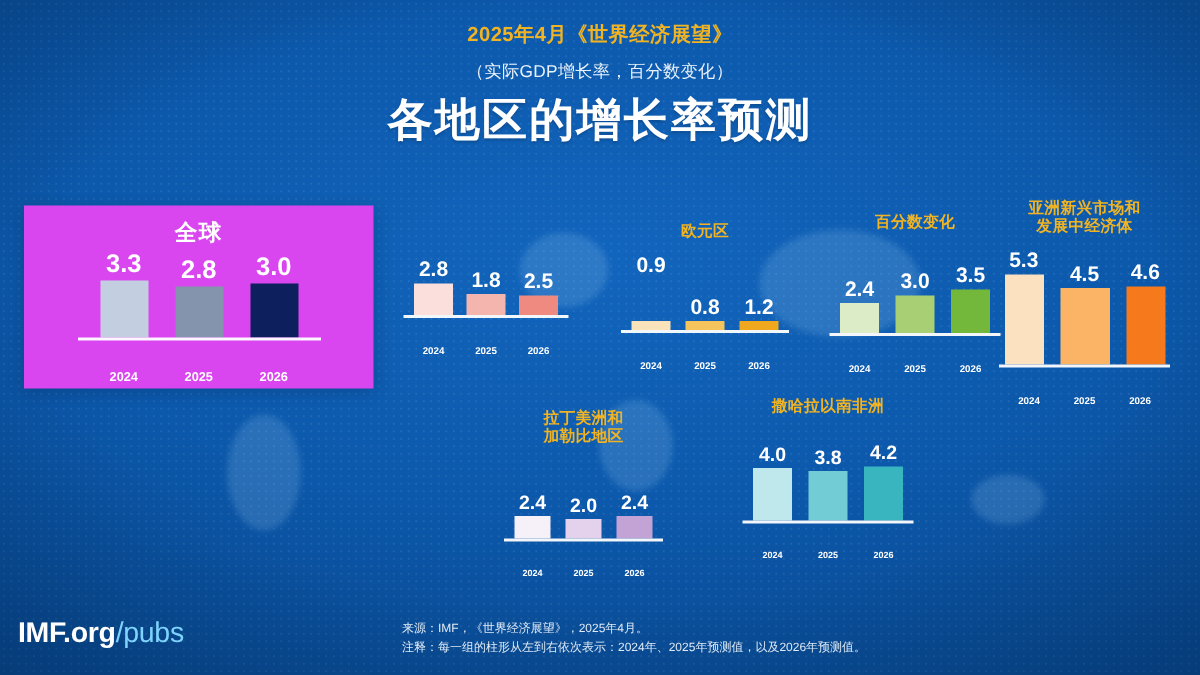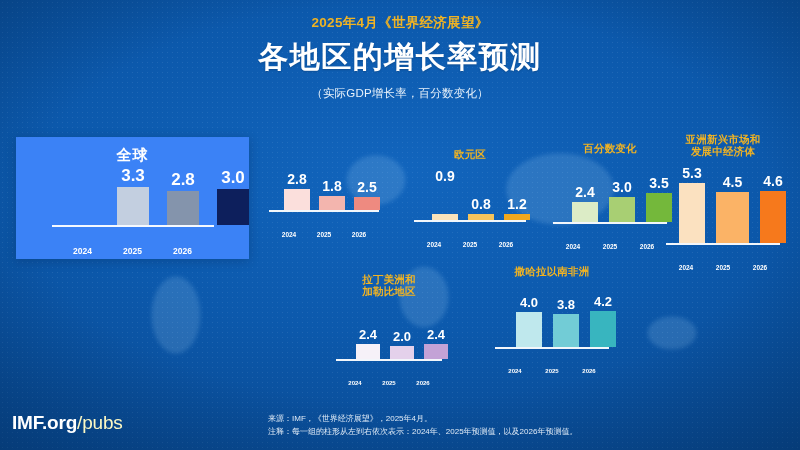--- a/index.html
+++ b/index.html
@@ -41,70 +41,70 @@
   
   #header{ position:absolute; top:14px; left:0; width:800px; text-align:center; }
   #eyebrow{ color:#f0b323; font-size:13.5px; font-weight:bold; letter-spacing:.3px; }
   #main-title{ color:#ffffff; font-size:30px; font-weight:bold; letter-spacing:1.5px; margin-top:5px;
                text-shadow:0 1px 2px rgba(0,0,0,.18); }
   #subtitle{ color:#e8f2fb; font-size:11.5px; margin-top:8px; letter-spacing:.2px; }
 
   
   #global-panel{
     position:absolute; left:16px; top:137px; width:233px; height:122px;
-    background:#3b82f6;
+    background:#d946ef;
     box-shadow:0 2px 10px rgba(0,20,50,.22);
   }
   #global-title{ color:#fff; font-size:15px; font-weight:bold; text-align:center; margin-top:9px; letter-spacing:1px; }
   #global-chart{ position:absolute; left:0; right:0; bottom:12px; height:80px; }
 
   
   .group{ position:absolute; }
   .g-label{
     color:#f0b323; font-size:10.5px; font-weight:bold; text-align:center;
     line-height:12px; letter-spacing:.2px; white-space:pre-line;
   }
   .chart{ position:relative; width:100%; }
-  .bars{ display:flex; align-items:flex-end; justify-content:flex-end; height:100%; }
+  .bars{ display:flex; align-items:flex-end; justify-content:center; height:100%; }
   .bar-cell{ display:flex; flex-direction:column; align-items:center; justify-content:flex-end; height:100%; }
   .val{ color:#fff; font-weight:bold; line-height:1; margin-bottom:3px; }
   .bar{ width:100%; border-radius:0; }
   .axis{ height:2px; background:#ffffff; opacity:.95; }
   .years{ display:flex; justify-content:center; margin-top:19px; }
   .yr{ color:#ffffff; font-weight:bold; text-align:center; }
 
   
   .sz-lg .val{ font-size:17px; }
   .sz-lg .yr{ font-size:8.5px; }
   .sz-md .val{ font-size:14px; }
   .sz-md .yr{ font-size:6.5px; }
   .sz-sm .val{ font-size:13px; }
   .sz-sm .yr{ font-size:6px; }
 
   
   #logo{ position:absolute; left:12px; bottom:16px; font-size:19px; letter-spacing:-.2px; }
   #logo b{ color:#ffffff; font-weight:bold; }
-  #logo span{ color:#fef9c3; font-weight:normal; }
+  #logo span{ color:#7dd3fc; font-weight:normal; }
   #notes{ position:absolute; left:268px; bottom:12px; color:#dfeaf6; font-size:8px; line-height:13px; }
   .note-line{ white-space:nowrap; }
 </style>
 </head>
 <body>
 
 <div id="bg-base"></div>
 <div id="bg-map"></div>
 <div id="bg-dots"></div>
 <div id="bg-vign"></div>
 
 <div class="stage">
 
   <div id="header">
     <div id="eyebrow">2025年4月《世界经济展望》</div>
+    <div id="subtitle">（实际GDP增长率，百分数变化）</div>
     <div id="main-title">各地区的增长率预测</div>
-    <div id="subtitle">（实际GDP增长率，百分数变化）</div>
   </div>
 
   <div id="global-panel">
     <div id="global-title">全球</div>
     <div id="global-chart">
         <div class="chart sz-lg">
           <div class="bars" style="height: 58px; gap: 18px;">
             <div class="bar-cell" style="width: 32px;">
               <div class="val">3.3</div>
               <div class="bar" style="height: 40px; background: rgb(195, 207, 224);"></div>

